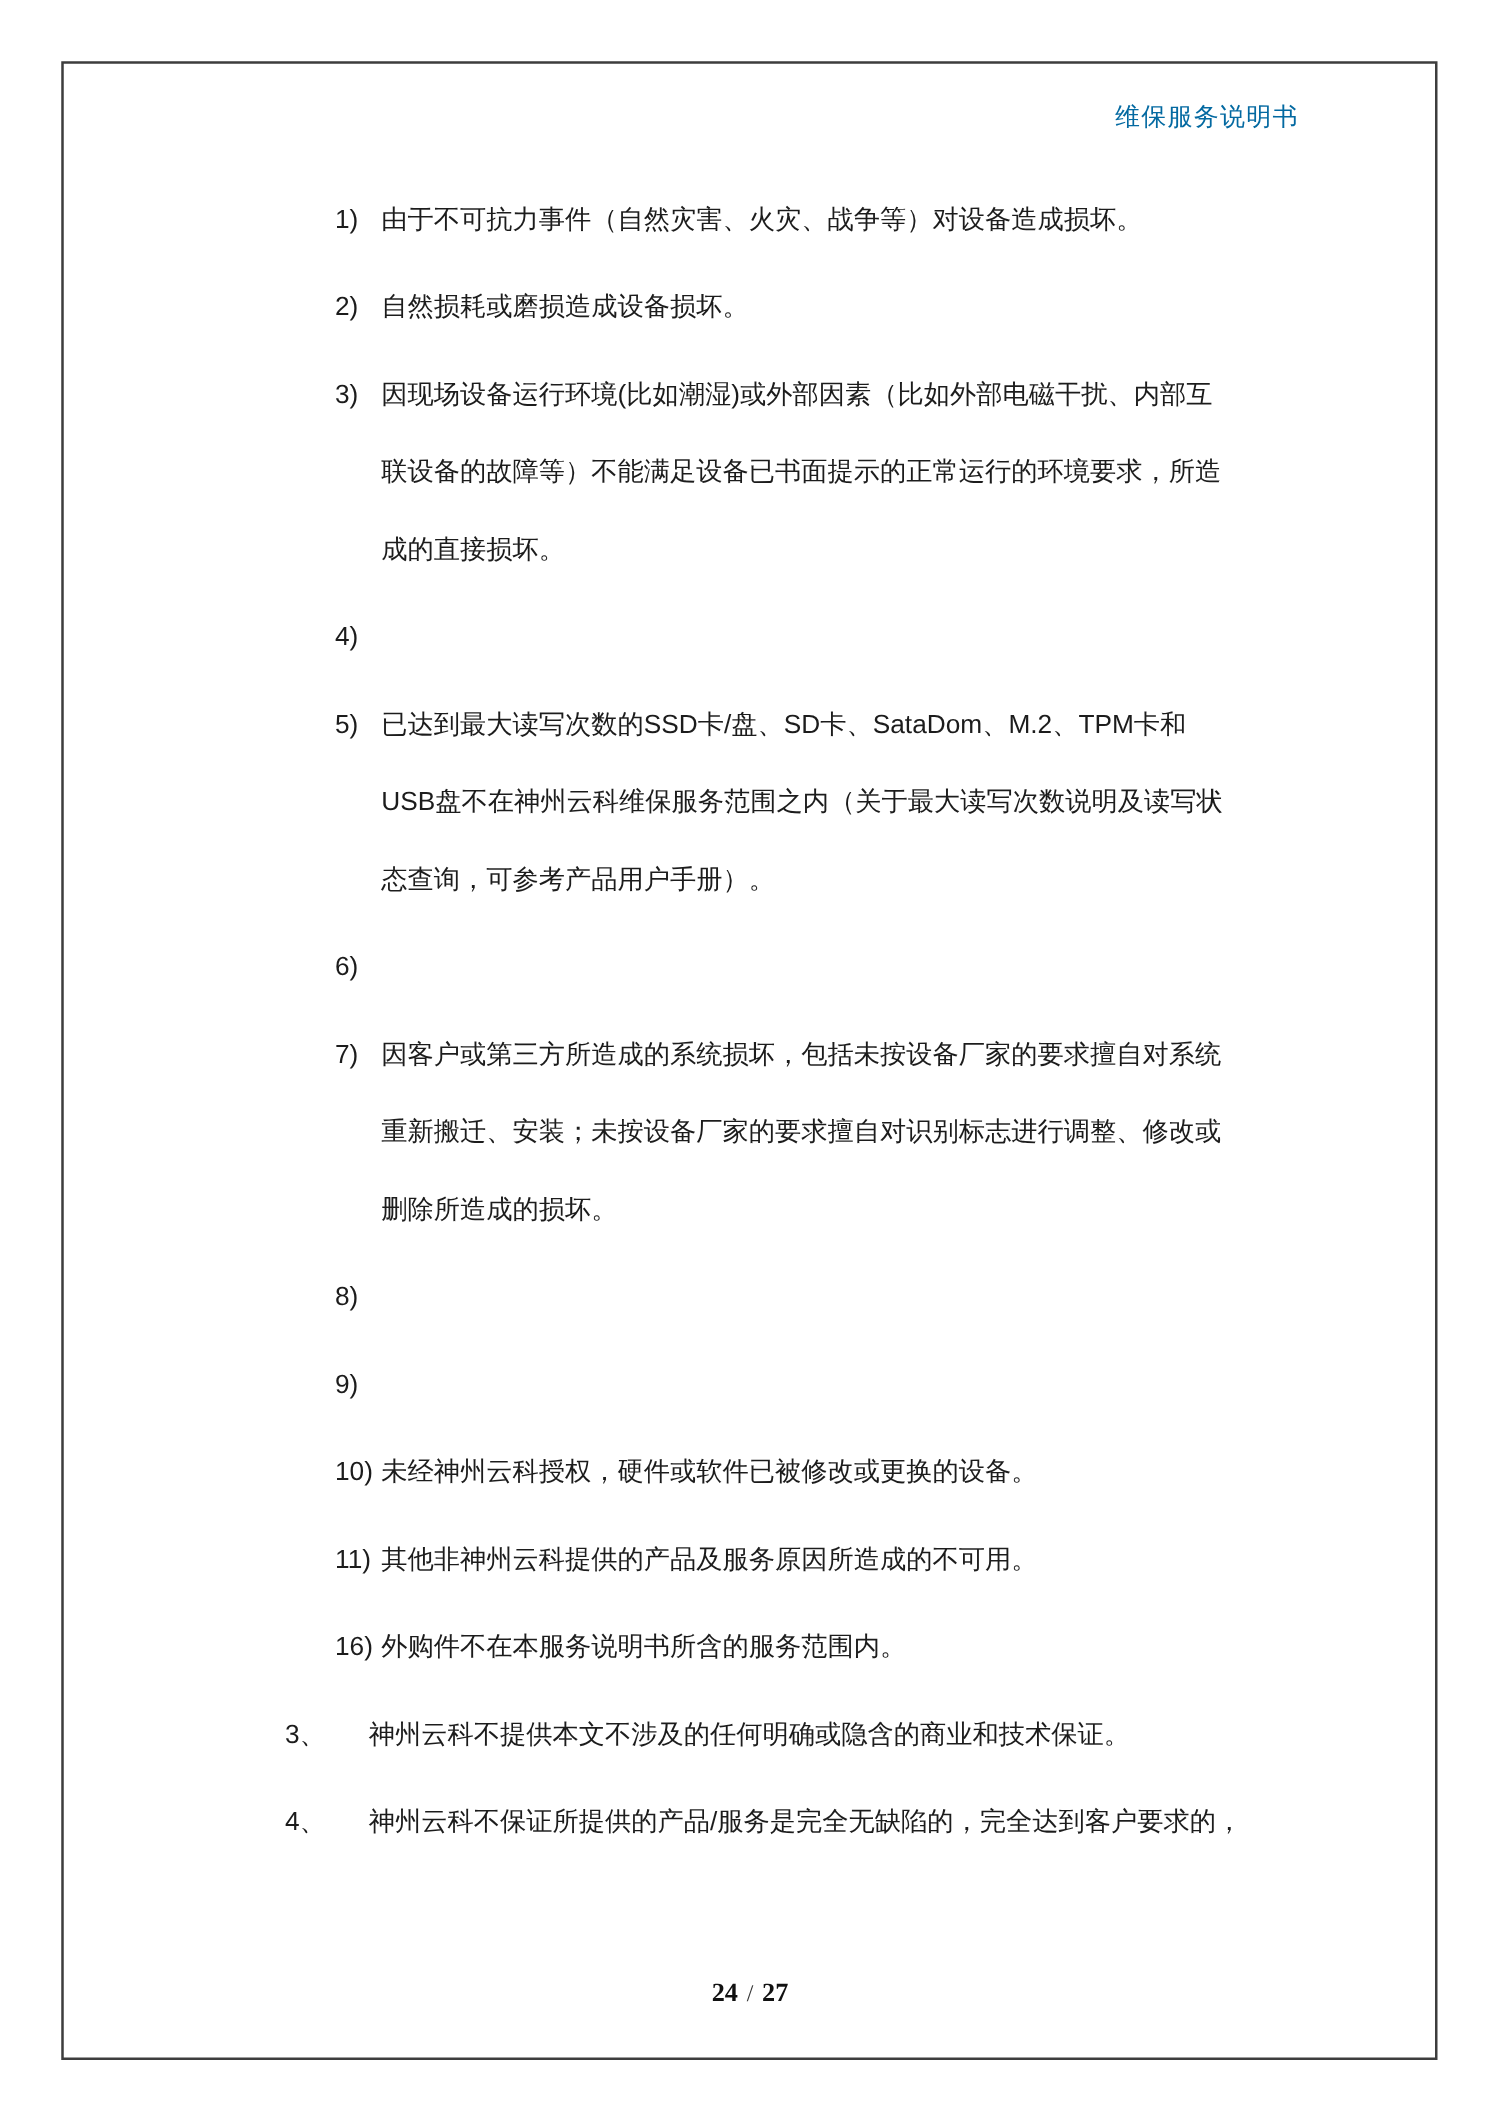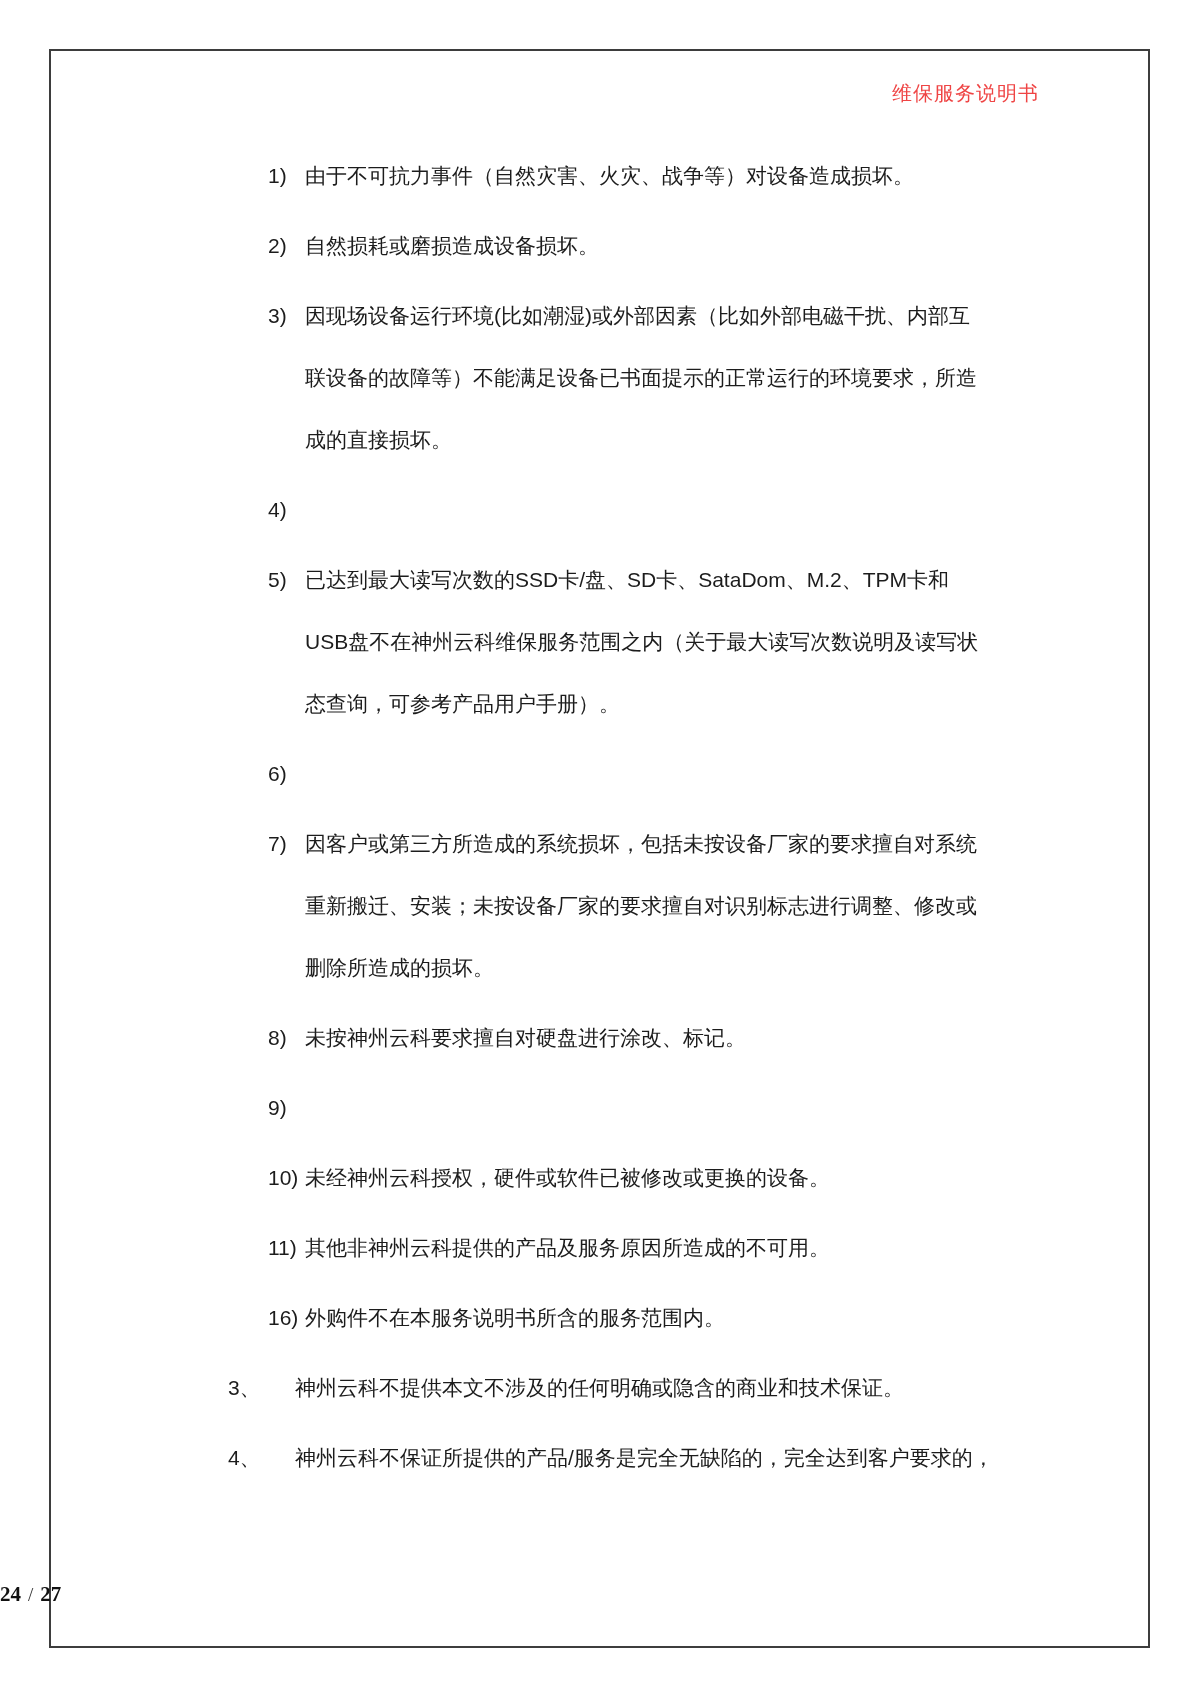--- a/index.html
+++ b/index.html
@@ -24,21 +24,21 @@
     border: 2px solid #3d3d3d;
     box-sizing: border-box;
     background: transparent;
   }
   .doc-header {
     position: absolute;
     top: 80px;
     left: 892px;
     font-family: "Liberation Serif", serif;
     font-size: 20px;
-    color: #ef4444;
+    color: #0369a1;
     letter-spacing: 1px;
   }
   .content {
     position: absolute;
     top: 145px;
     left: 0;
     width: 100%;
   }
   .list-item {
     display: flex;
@@ -67,20 +67,21 @@
   }
   .clause-item .text {
     white-space: pre;
     margin-left: 24px;
   }
   .doc-footer {
     position: absolute;
     top: 1582px;
     left: 0;
     width: 100%;
+    text-align: center;
     font-family: "Liberation Serif", serif;
     font-weight: bold;
     font-size: 21px;
     color: #111111;
   }
   .doc-footer .sep {
     font-weight: normal;
     font-size: 19px;
     margin: 0 7px;
     color: #333333;
@@ -123,21 +124,20 @@
       <span class="num">6)</span>
     </div>
     <div class="list-item">
       <span class="num">7)</span>
       <span class="text">因客户或第三方所造成的系统损坏，包括未按设备厂家的要求擅自对系统
 重新搬迁、安装；未按设备厂家的要求擅自对识别标志进行调整、修改或
 删除所造成的损坏。</span>
     </div>
     <div class="list-item">
       <span class="num">8)</span>
-      <span class="text">未按神州云科要求擅自对硬盘进行涂改、标记。</span>
     </div>
     <div class="list-item">
       <span class="num">9)</span>
     </div>
     <div class="list-item">
       <span class="num">10)</span>
       <span class="text">未经神州云科授权，硬件或软件已被修改或更换的设备。</span>
     </div>
     <div class="list-item">
       <span class="num">11)</span>

